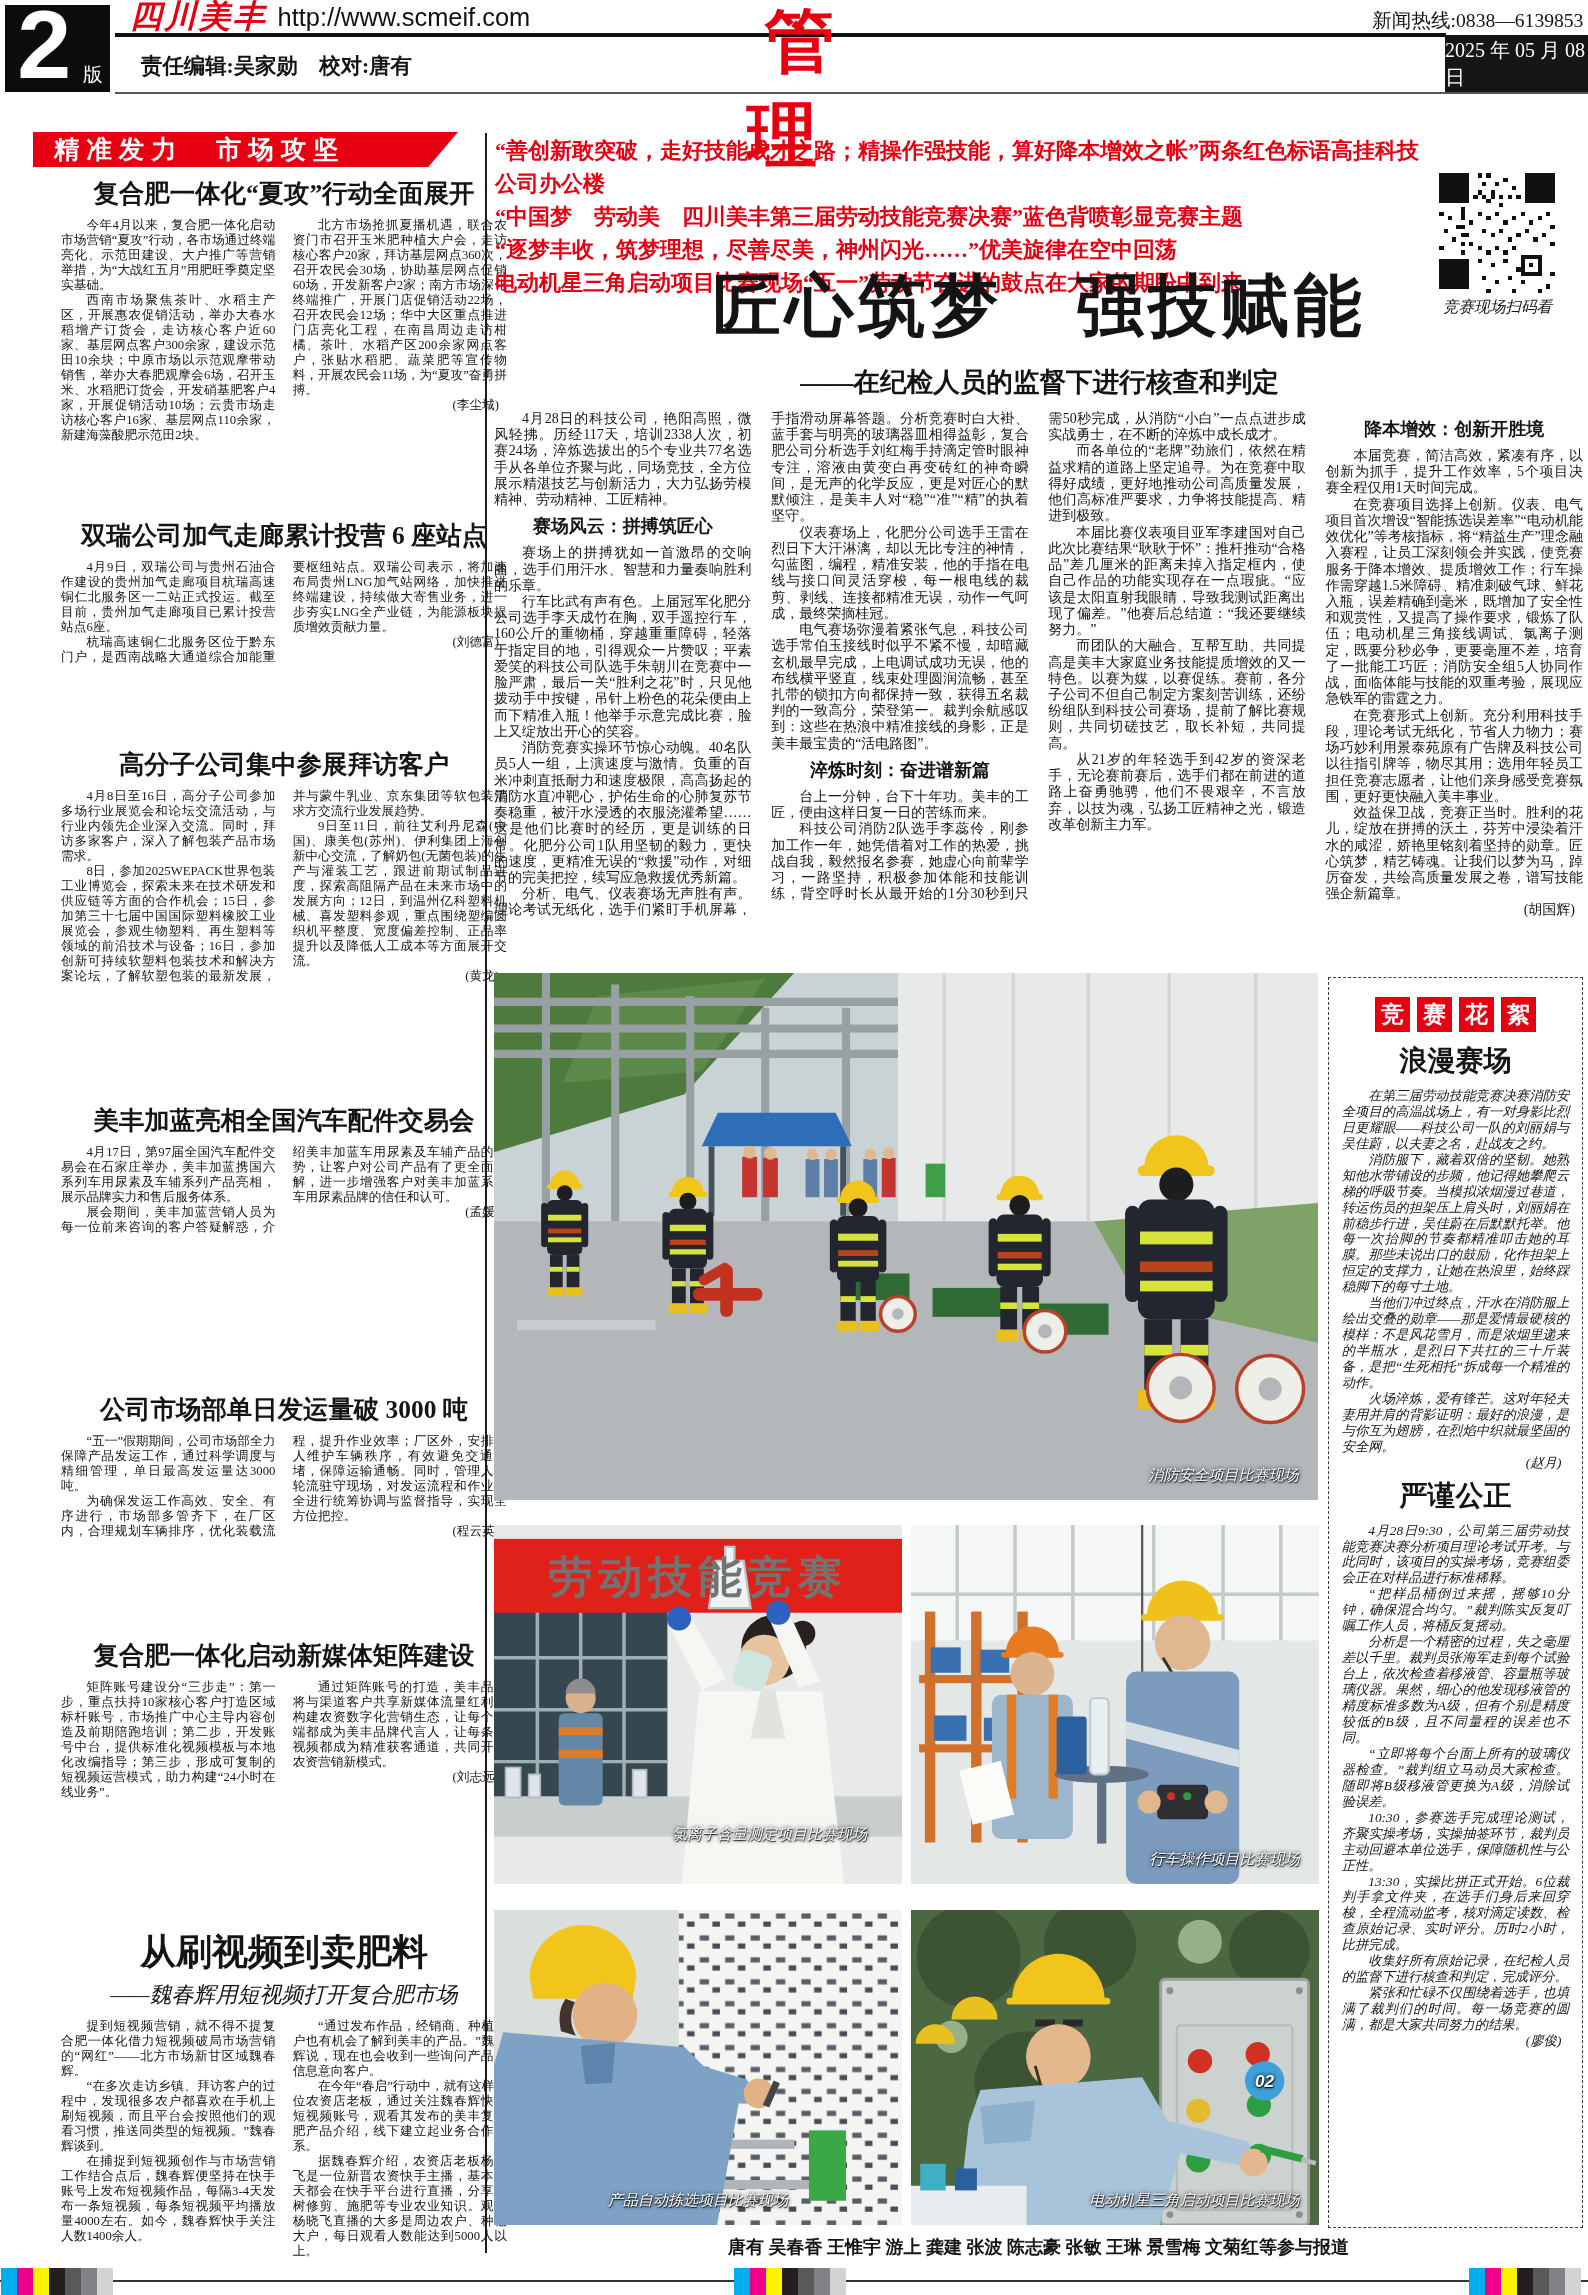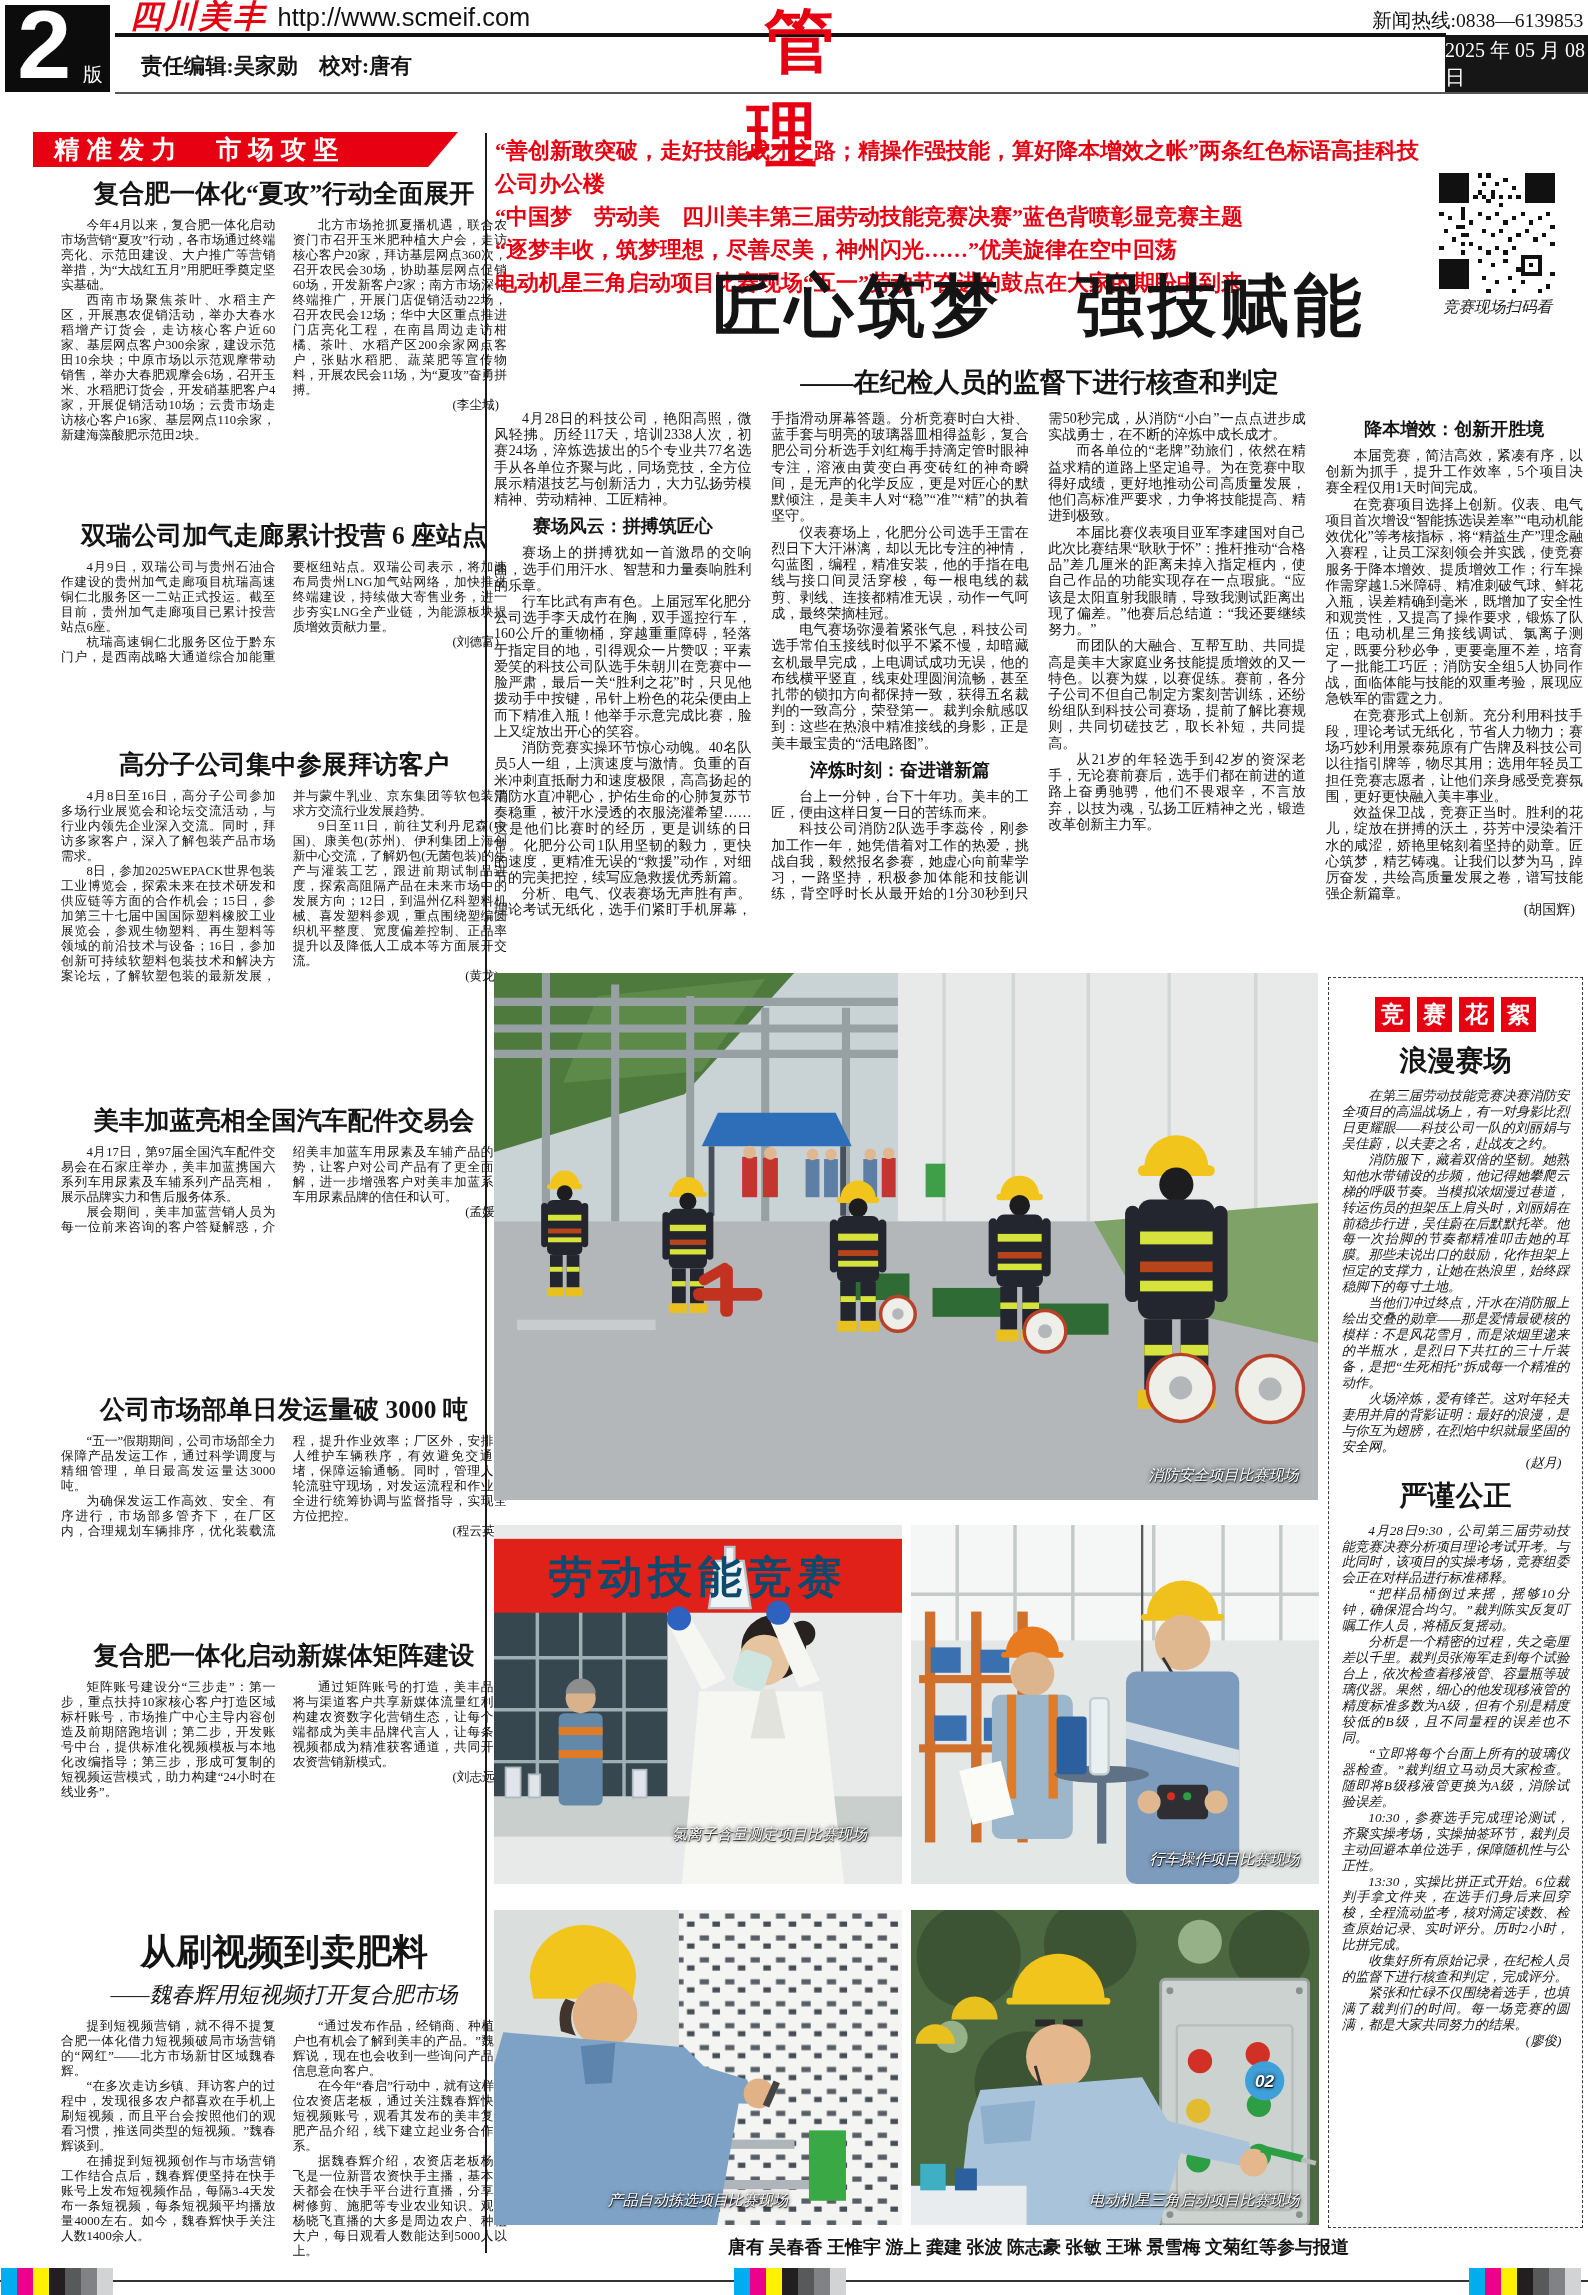--- a/index.html
+++ b/index.html
@@ -64,21 +64,21 @@
   .photo svg{display:block;width:100%;height:100%;}
   #ph-fire{left:494px;top:973px;width:824px;height:527px;}
   #ph-lab{left:494px;top:1525px;width:408px;height:359px;}
   #ph-crane{left:911px;top:1525px;width:408px;height:359px;}
   #ph-sort{left:494px;top:1910px;width:408px;height:315px;}
   #ph-motor{left:911px;top:1910px;width:408px;height:315px;}
   .caption{position:absolute;color:#fff;font-size:15px;font-style:italic;white-space:nowrap;
            text-shadow:0 0 4.6px rgba(0,0,0,.9),0.6px 0.6px 1.2px #000;}
   .cap-br{right:19.6px;bottom:15px;}
   .cap-bc{left:50%;transform:translateX(-50%);bottom:15px;}
-  .redbanner-text{position:absolute;left:0;top:23px;width:100%;text-align:center;color:#0c4a6e;
+  .redbanner-text{position:absolute;left:0;top:23px;width:100%;text-align:center;color:#737373;
       font-size:44px;font-weight:bold;letter-spacing:5.8px;text-shadow:none;font-style:normal;}
   .panel-num{position:absolute;left:335px;top:161px;width:37px;text-align:center;color:#fff;
       font-size:17.3px;font-weight:bold;font-family:"Liberation Sans",sans-serif;}
 
   
   .sidebar{position:absolute;left:1328px;top:977px;width:255px;height:1251px;border:1.7px dashed #3a3a3a;
            box-sizing:border-box;padding:15px 12.7px;overflow:hidden;}
   .badge{display:flex;justify-content:center;gap:7px;margin:3.5px 0 10.4px 0;}
   .badge span{display:block;width:35px;height:35px;background:#e60012;color:#fff;font-size:23px;
               font-weight:bold;text-align:center;line-height:35px;}

